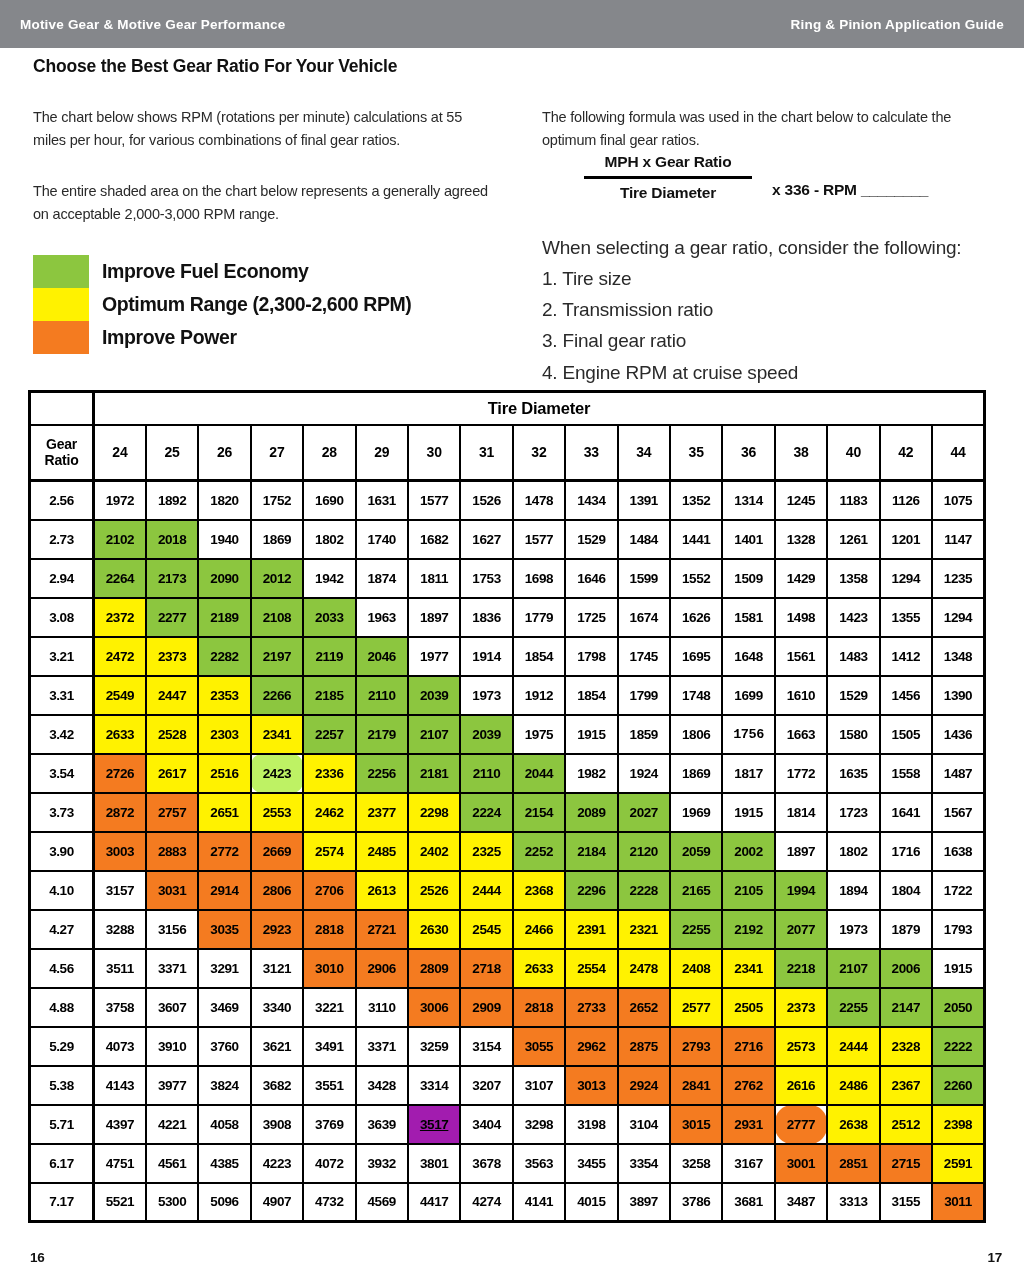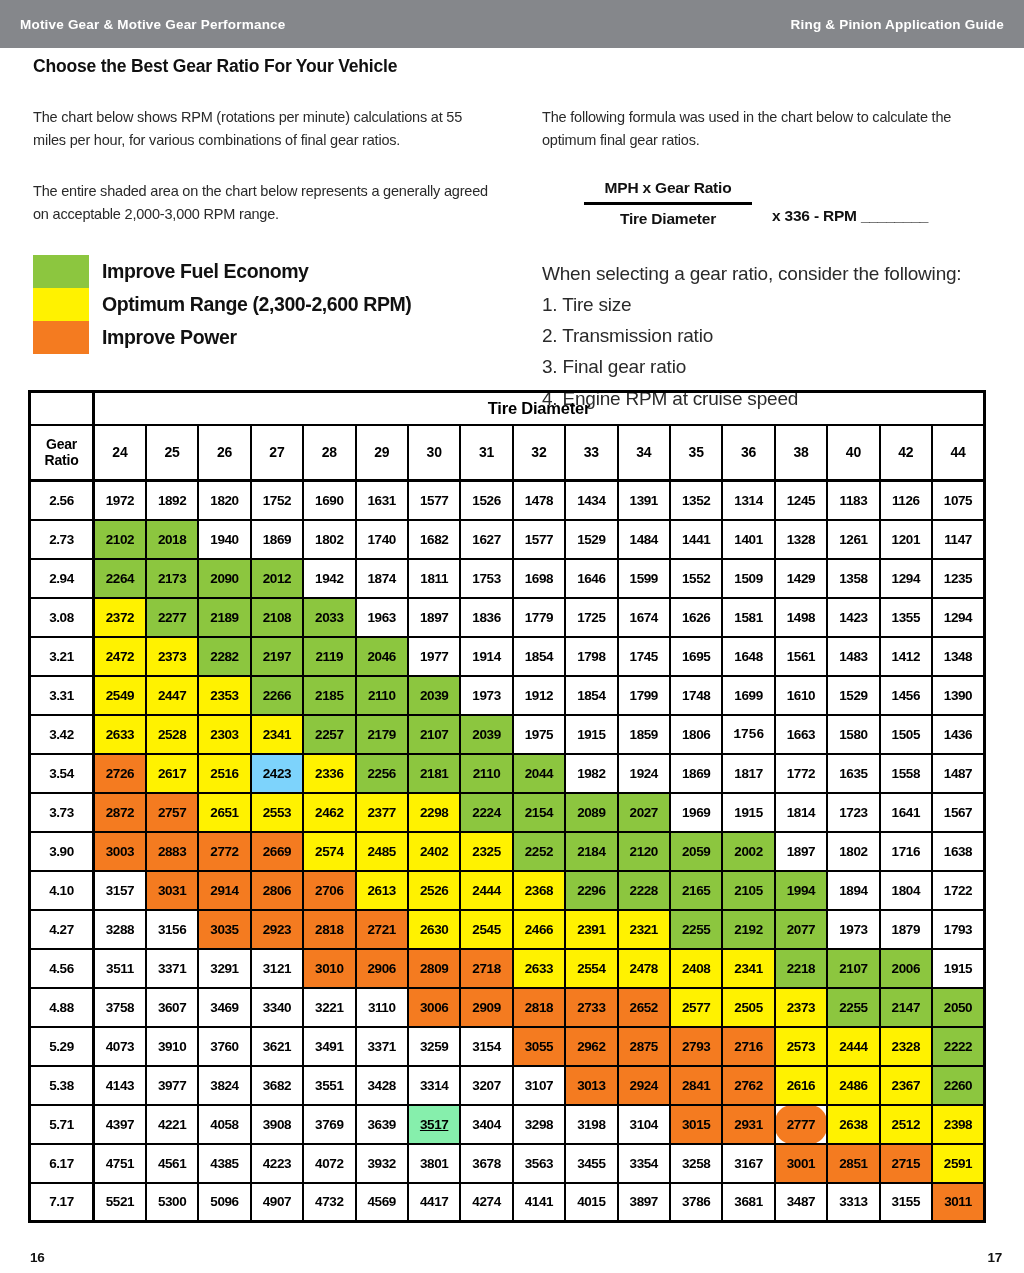--- a/index.html
+++ b/index.html
@@ -40,21 +40,21 @@
   .para { margin: 0; font-size: 14.5px; line-height: 1.62; color: #2a2a2a; }
   .para + .para { margin-top: 27px; }
 
   
   .legend { margin-top: 28px; }
   .legend-row { display: flex; align-items: center; height: 33px; }
   .legend-swatch { width: 56px; height: 33px; flex: 0 0 56px; }
   .legend-label { margin-left: 13px; font-size: 19.5px; font-weight: bold; color: #111; letter-spacing: -0.4px; }
 
   
-  .formula { margin-top: 26px; display: flex; align-items: flex-end; }
+  .formula { display: flex; align-items: flex-end; }
   .frac { margin-left: 42px; width: 168px; text-align: center; font-weight: bold; font-size: 15.5px; color: #111; }
   .frac-num { padding-bottom: 5px; }
   .frac-den { border-top: 3px solid #000; padding-top: 5px; }
   .formula-suffix { margin-left: 20px; font-weight: bold; font-size: 15.5px; color: #111; padding-bottom: 3px; }
 
   .considerations { margin-top: 30px; font-size: 19px; line-height: 1.64; color: #2a2a2a; }
   .considerations div { margin: 0; }
 
   
   .gear-table {
@@ -322,21 +322,21 @@
         <td style="background: rgb(255, 255, 255);">1663</td>
         <td style="background: rgb(255, 255, 255);">1580</td>
         <td style="background: rgb(255, 255, 255);">1505</td>
         <td style="background: rgb(255, 255, 255);">1436</td>
       </tr>
       <tr>
         <td>3.54</td>
         <td style="background: rgb(244, 123, 32);">2726</td>
         <td style="background: rgb(255, 242, 0);">2617</td>
         <td style="background: rgb(255, 242, 0);">2516</td>
-        <td style="background: #7dd3fc;">2423</td>
+        <td style="background: #bef264; border-radius: 11px;">2423</td>
         <td style="background: rgb(255, 242, 0);">2336</td>
         <td style="background: rgb(140, 198, 63);">2256</td>
         <td style="background: rgb(140, 198, 63);">2181</td>
         <td style="background: rgb(140, 198, 63);">2110</td>
         <td style="background: rgb(140, 198, 63);">2044</td>
         <td style="background: rgb(255, 255, 255);">1982</td>
         <td style="background: rgb(255, 255, 255);">1924</td>
         <td style="background: rgb(255, 255, 255);">1869</td>
         <td style="background: rgb(255, 255, 255);">1817</td>
         <td style="background: rgb(255, 255, 255);">1772</td>
@@ -505,21 +505,21 @@
         <td style="background: rgb(140, 198, 63);">2260</td>
       </tr>
       <tr>
         <td>5.71</td>
         <td style="background: rgb(255, 255, 255);">4397</td>
         <td style="background: rgb(255, 255, 255);">4221</td>
         <td style="background: rgb(255, 255, 255);">4058</td>
         <td style="background: rgb(255, 255, 255);">3908</td>
         <td style="background: rgb(255, 255, 255);">3769</td>
         <td style="background: rgb(255, 255, 255);">3639</td>
-        <td style="background: #86efac; text-decoration: underline;">3517</td>
+        <td style="background: #a21caf; text-decoration: underline;">3517</td>
         <td style="background: rgb(255, 255, 255);">3404</td>
         <td style="background: rgb(255, 255, 255);">3298</td>
         <td style="background: rgb(255, 255, 255);">3198</td>
         <td style="background: rgb(255, 255, 255);">3104</td>
         <td style="background: rgb(244, 123, 32);">3015</td>
         <td style="background: rgb(244, 123, 32);">2931</td>
         <td style="background: rgb(244, 123, 32); border-radius: 17px;">2777</td>
         <td style="background: rgb(255, 242, 0);">2638</td>
         <td style="background: rgb(255, 242, 0);">2512</td>
         <td style="background: rgb(255, 242, 0);">2398</td>

